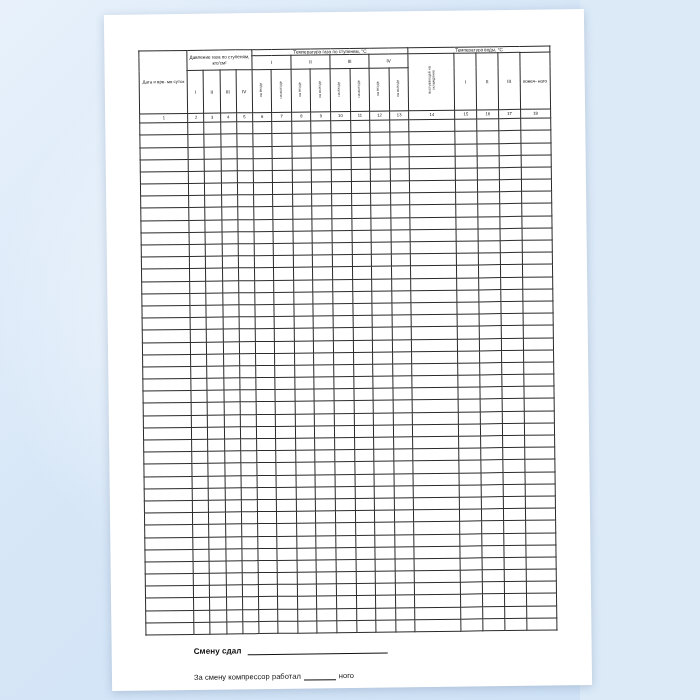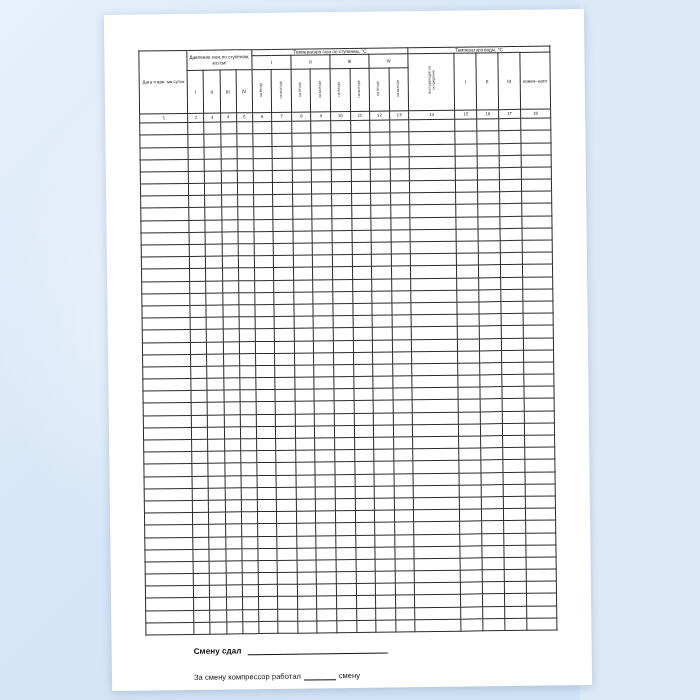--- a/index.html
+++ b/index.html
@@ -1117,19 +1117,19 @@
               <td>&nbsp;</td>
             </tr>
           </tbody>
       </table>
 
       <div class="footer">
         <div class="line1">
           <span>Смену сдал</span><span class="rule"></span>
         </div>
         <div class="line2">
-          <span>За смену компрессор работал</span><span class="rule-s"></span><span>смену</span>
+          <span>За смену компрессор работал</span><span class="rule-s"></span><span>ного</span>
         </div>
       </div>
 
     </div>
   </div>
 </div>
 
 </body></html>

